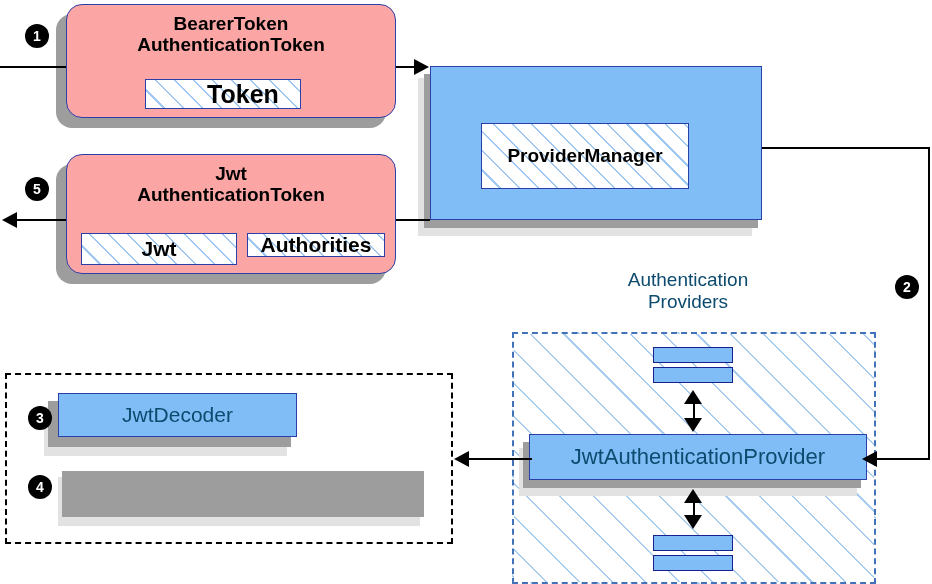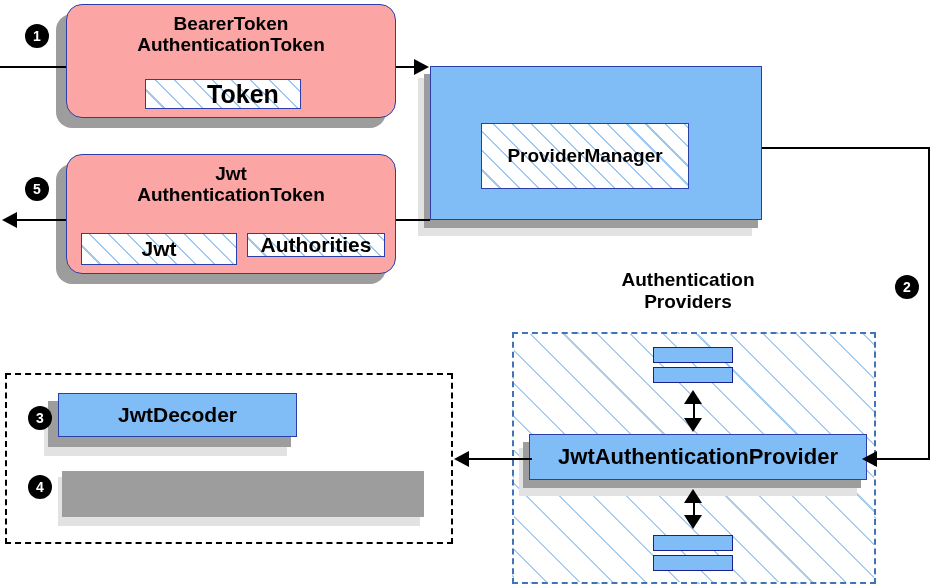--- a/index.html
+++ b/index.html
@@ -66,21 +66,21 @@
   .arrow-u{position:absolute;width:0;height:0;
     border-left:9px solid transparent;border-right:9px solid transparent;
     border-bottom:14px solid #000;}
   .arrow-d{position:absolute;width:0;height:0;
     border-left:9px solid transparent;border-right:9px solid transparent;
     border-top:14px solid #000;}
 
   .bar{position:absolute;background:#80bdf7;border:1.5px solid #17228f;
        box-sizing:border-box;}
   .lbl{display:flex;align-items:center;justify-content:center;
-       font-weight:bold;color:#000000;text-align:center;}
+       font-weight:normal;color:#0c4a6e;text-align:center;}
 </style>
 </head>
 <body>
 
 <div id="stage">
 
   <div class="node" style="left:56px;top:4px;width:340px;height:124px;">
     <div class="shadow" style="left:0;top:10px;width:330px;height:114px;border-radius:16px;"></div>
     <div class="rounded" style="position:absolute;left:10px;top:0;width:330px;height:114px;">
       <div class="title" style="top:8px;font-size:19px;">

